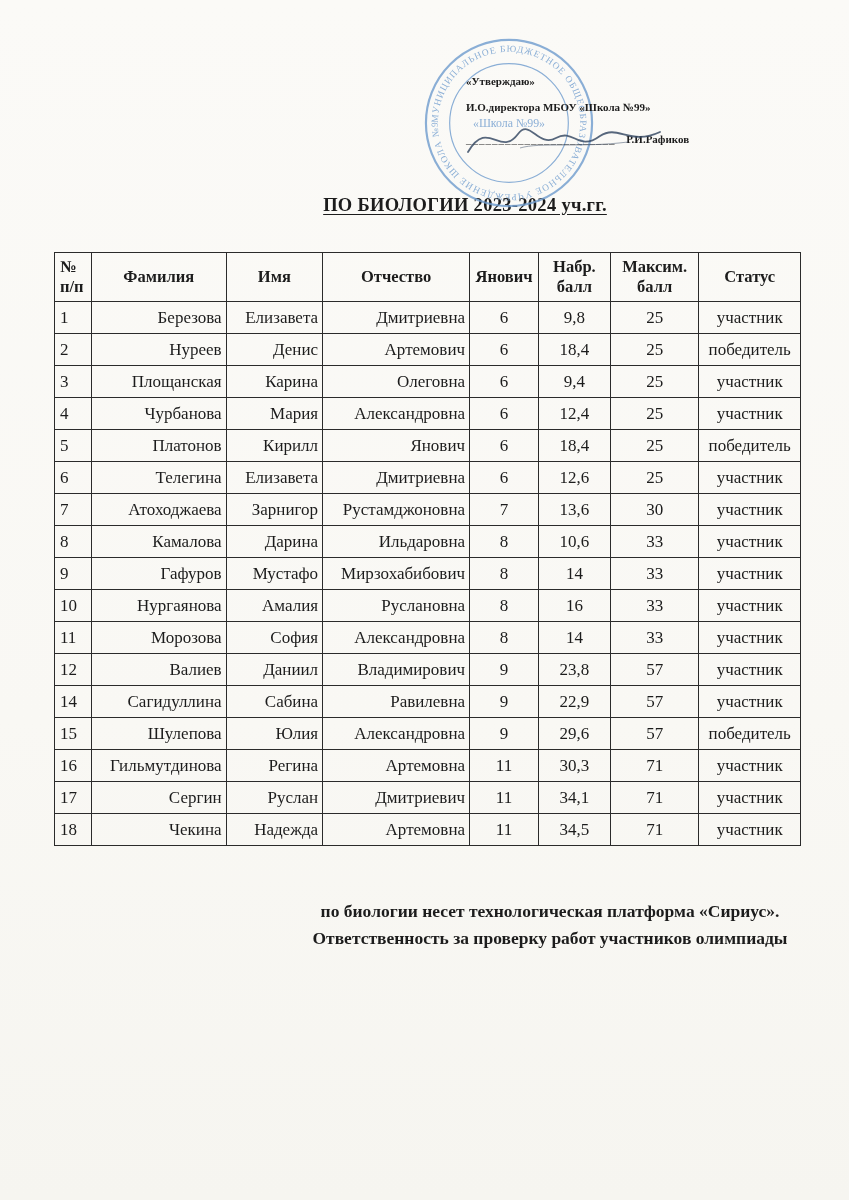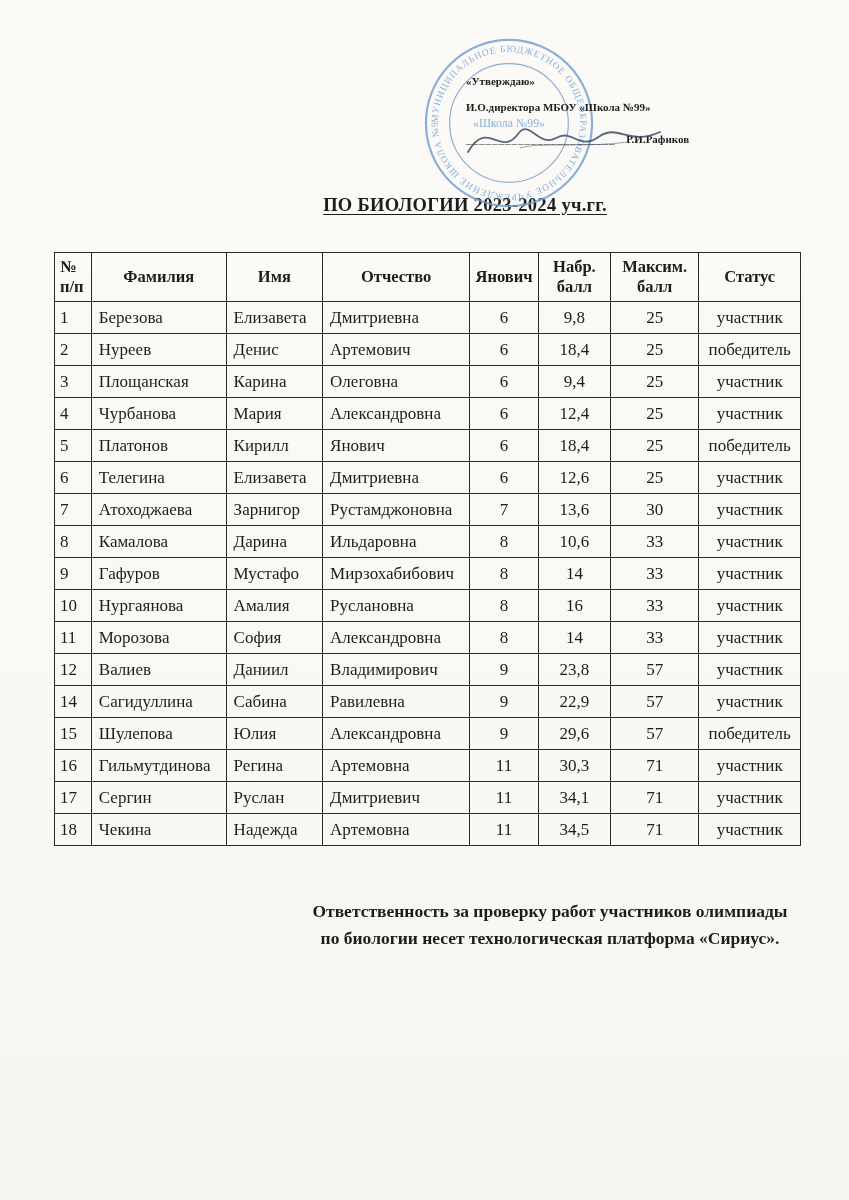--- a/index.html
+++ b/index.html
@@ -61,21 +61,21 @@
   th:nth-child(1){width:34px;text-align:left;padding-left:5px;}
   th:nth-child(2){width:134px;}
   th:nth-child(3){width:96px;}
   th:nth-child(4){width:146px;}
   th:nth-child(5){width:62px;}
   th:nth-child(6){width:78px;}
   th:nth-child(7){width:90px;}
   th:nth-child(8){width:100px;}
   td{height:27px;}
   td.col-0{text-align:left;padding-left:5px;}
-  td.col-1,td.col-2,td.col-3{text-align:left;padding-left:7px;}
+  td.col-1,td.col-2,td.col-3{text-align:right;padding-left:7px;}
   td.col-4,td.col-5,td.col-6,td.col-7{text-align:center;}
   
   .footer-note{
     position:absolute;left:250px;top:898px;width:600px;
     text-align:center;font-weight:bold;font-size:17.5px;line-height:27px;
   }
 </style>
 </head>
 <body>
 
@@ -295,17 +295,17 @@
           <td class="col-3">Артемовна</td>
           <td class="col-4">11</td>
           <td class="col-5">34,5</td>
           <td class="col-6">71</td>
           <td class="col-7">участник</td>
         </tr>
       </tbody>
   </table>
 
   <div class="footer-note">
+    <div>по биологии несет технологическая платформа «Сириус».</div>
     <div>Ответственность за проверку работ участников олимпиады</div>
-    <div>по биологии несет технологическая платформа «Сириус».</div>
   </div>
 
 </div>
 
 </body></html>

